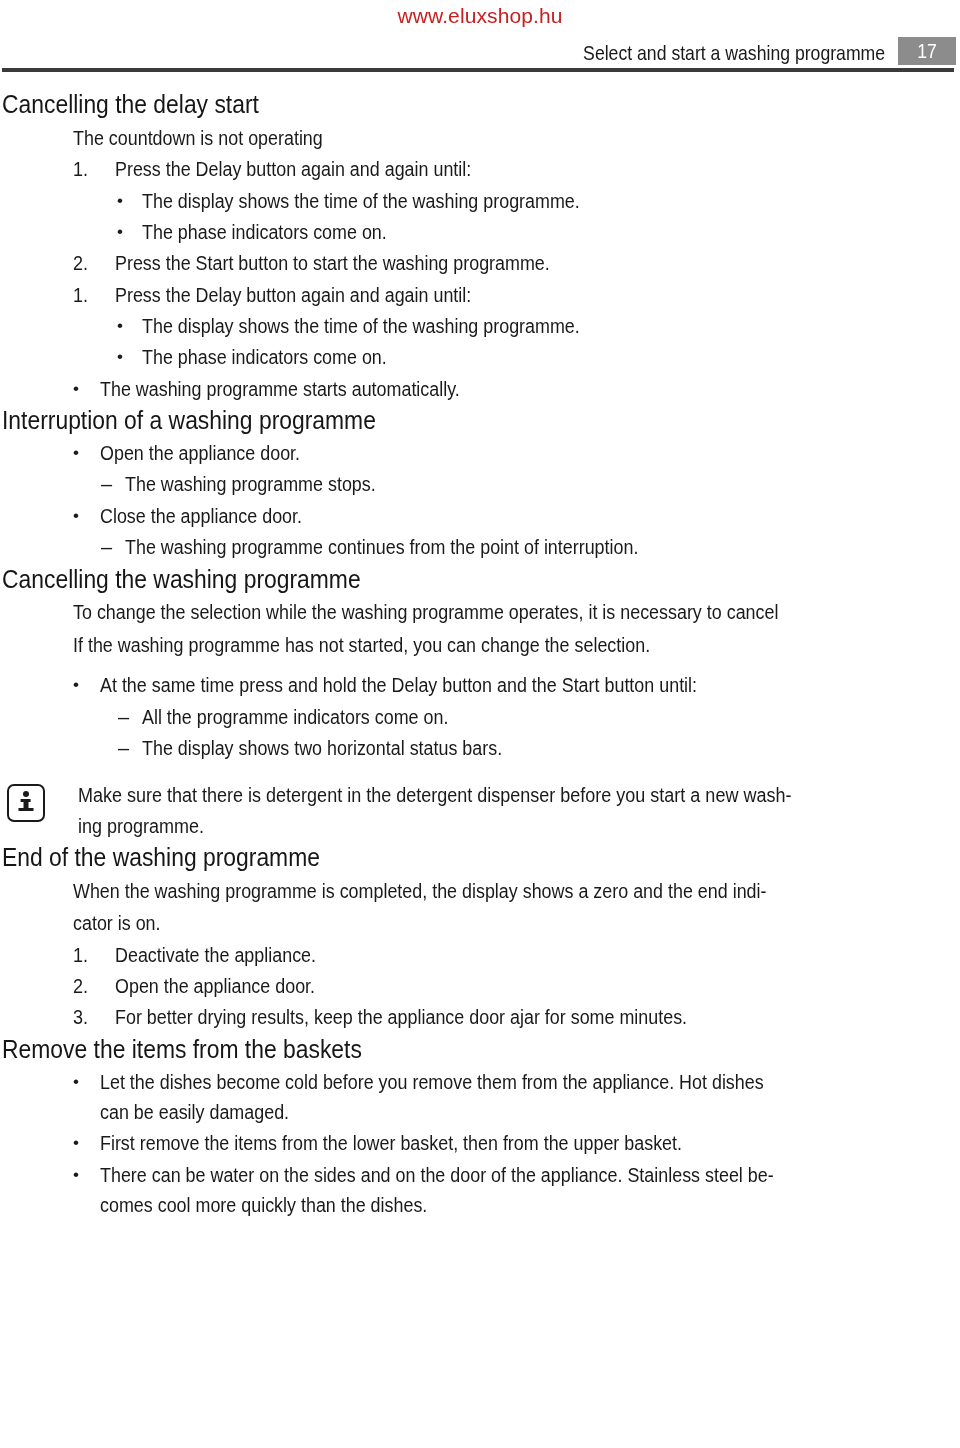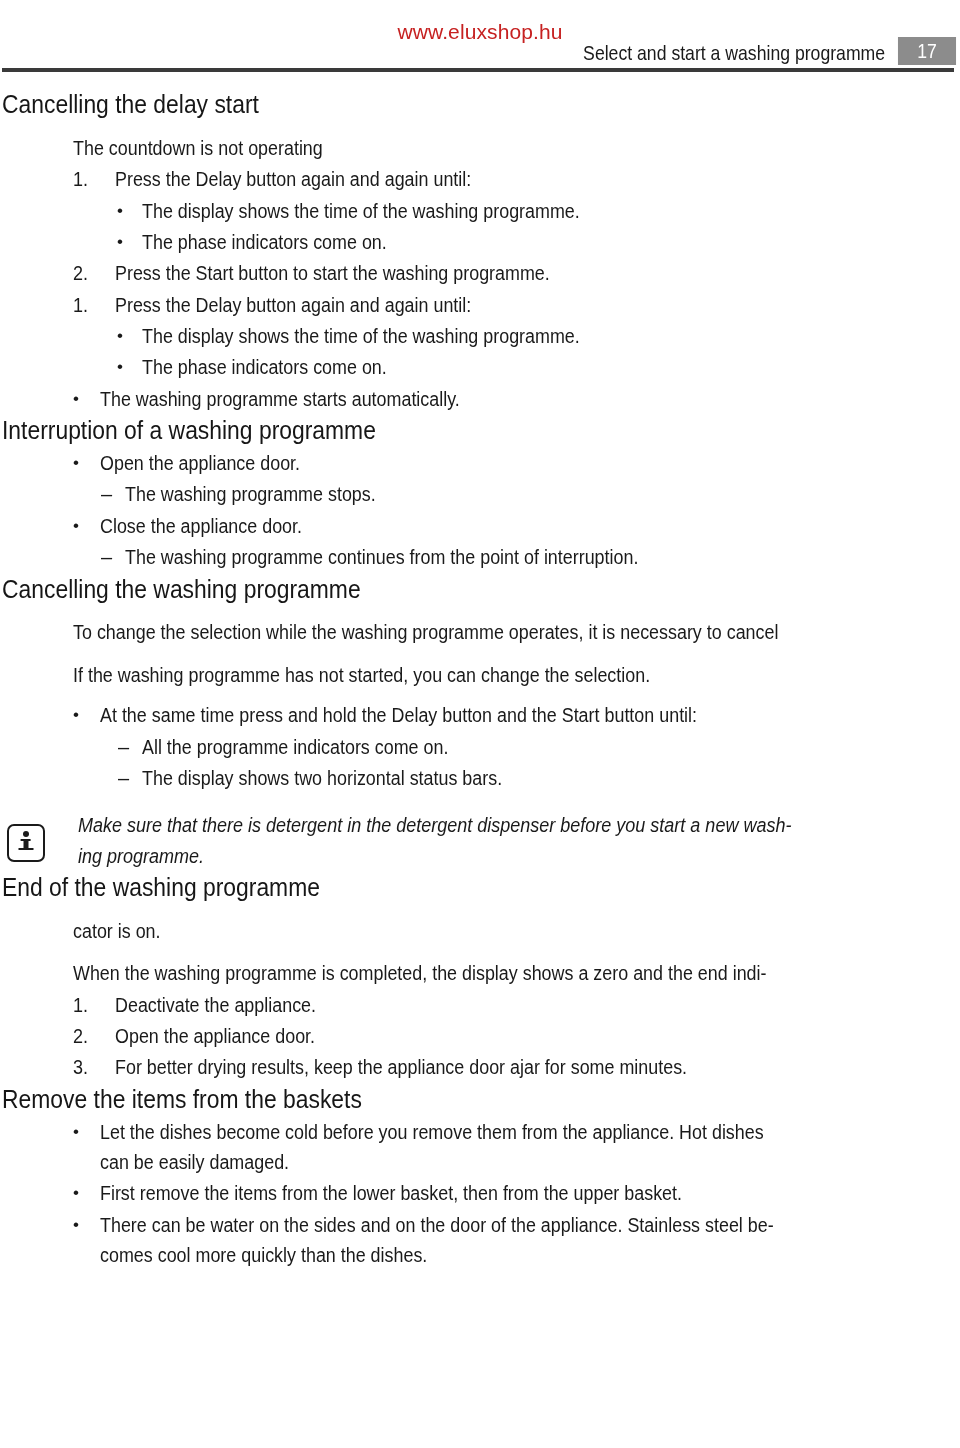--- a/index.html
+++ b/index.html
@@ -16,21 +16,21 @@
     overflow: hidden;
   }
 
   
   .page-header {
     position: relative;
     height: 72px;
   }
   .watermark {
     position: absolute;
-    top: 20px;
+    top: 4px;
     left: 0;
     width: 960px;
     text-align: center;
     font-size: 21px;
     letter-spacing: .1px;
     color: #c62121;
     font-family: "Liberation Sans", sans-serif;
   }
   .header-row {
     position: absolute;
@@ -102,21 +102,21 @@
     line-height: 1.52;
     color: #1a1a1a;
   }
   .row .txt {
     transform: scaleX(.895);
     transform-origin: left top;
     width: 111.7%;
   }
 
   
-  .p1 { padding-left: 71px; margin-top: 12px; }
+  .p1 { padding-left: 71px; margin-top: 2px; }
   .p1 .txt { width: 96%; }
 
   
   .num-row { padding-left: 71px; margin-top: 1px; }
   .num-row .marker {
     width: 42px;
     flex: 0 0 42px;
     transform: scaleX(.9);
     transform-origin: left top;
   }
@@ -158,24 +158,23 @@
     flex: 0 0 24px;
     font-size: 20px;
   }
   .d2 .txt { width: 96%; }
 
   .gap-s { height: 9px; }
 
   
   .note {
     display: flex;
-    align-items: center;
+    align-items: flex-start;
     margin-top: 17px;
     padding-left: 5px;
-    font-style: italic;
   }
   .note-icon {
     flex: 0 0 34px;
     width: 34px;
     height: 34px;
     border: 2.5px solid #1a1a1a;
     border-radius: 7px;
     position: relative;
     margin-top: 4px;
   }
@@ -336,24 +335,24 @@
     </div>
     <div class="note-text">
       <span class="txt line">Make sure that there is detergent in the detergent dispenser before you start a new wash-</span>
       <span class="txt line">ing programme.</span>
     </div>
   </div>
 
   <h2 class="section-heading h-end">End of the washing programme</h2>
 
   <div class="row p1">
+    <div class="txt">When the washing programme is completed, the display shows a zero and the end indi-</div>
+  </div>
+  <div class="row p1">
     <div class="txt">cator is on.</div>
-  </div>
-  <div class="row p1">
-    <div class="txt">When the washing programme is completed, the display shows a zero and the end indi-</div>
   </div>
 
   <div class="row num-row">
     <div class="marker">1.</div>
     <div class="txt">Deactivate the appliance.</div>
   </div>
   <div class="row num-row">
     <div class="marker">2.</div>
     <div class="txt">Open the appliance door.</div>
   </div>

